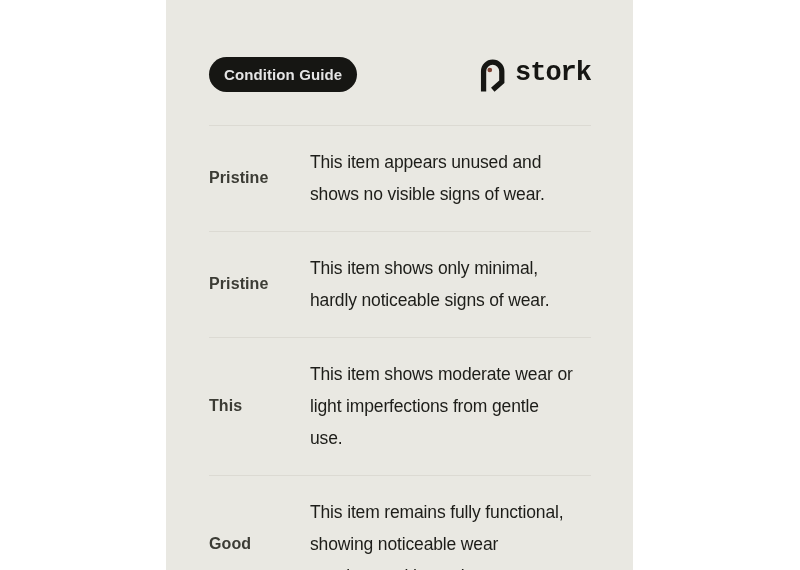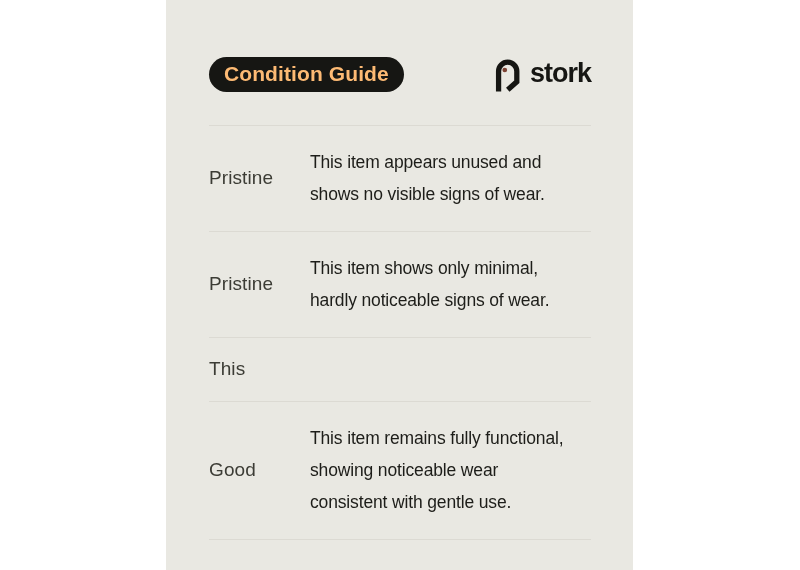--- a/index.html
+++ b/index.html
@@ -32,31 +32,32 @@
     align-items: center;
     justify-content: space-between;
     height: 36px;
   }
   .badge {
     display: inline-flex;
     align-items: center;
     height: 35px;
     padding: 0 15px;
     background: #161613;
-    color: #fdba74;
+    color: #e5e5e5;
     border-radius: 18px;
-    font-size: 21px;
+    font-size: 15px;
     font-weight: 700;
     letter-spacing: 0.1px;
     white-space: nowrap;
   }
   .logo {
     display: flex;
     align-items: center;
     gap: 7px;
+    font-family: Liberation Mono, monospace;
   }
   .logo-mark {
     width: 31px;
     height: 35px;
     display: block;
   }
   .logo-text {
     font-size: 27px;
     font-weight: 700;
     color: #161613;
@@ -73,22 +74,22 @@
     border-top: 1px solid #dcdad3;
     padding: 20px 0 21px 0;
     box-sizing: border-box;
   }
   .row:last-child {
     border-bottom: 1px solid #dcdad3;
   }
   .row-label {
     width: 101px;
     flex-shrink: 0;
-    font-size: 19px;
-    font-weight: 400;
+    font-size: 16px;
+    font-weight: 700;
     color: #3c3c35;
     letter-spacing: 0.1px;
   }
   .row-desc {
     flex: 1;
     font-size: 17.5px;
     line-height: 32px;
     font-weight: 500;
     color: #1d1d19;
     letter-spacing: -0.15px;
@@ -122,20 +123,23 @@
       </div>
 
       <div class="row">
         <span class="row-label">Pristine</span>
         <span class="row-desc">This item shows only minimal,
 hardly noticeable signs of wear.</span>
       </div>
 
       <div class="row">
         <span class="row-label">This</span>
+        <span class="row-desc">This item shows moderate wear or
+light imperfections from gentle
+use.</span>
       </div>
 
       <div class="row">
         <span class="row-label">Good</span>
         <span class="row-desc">This item remains fully functional,
 showing noticeable wear
 consistent with gentle use.</span>
       </div>
 
     </div>

